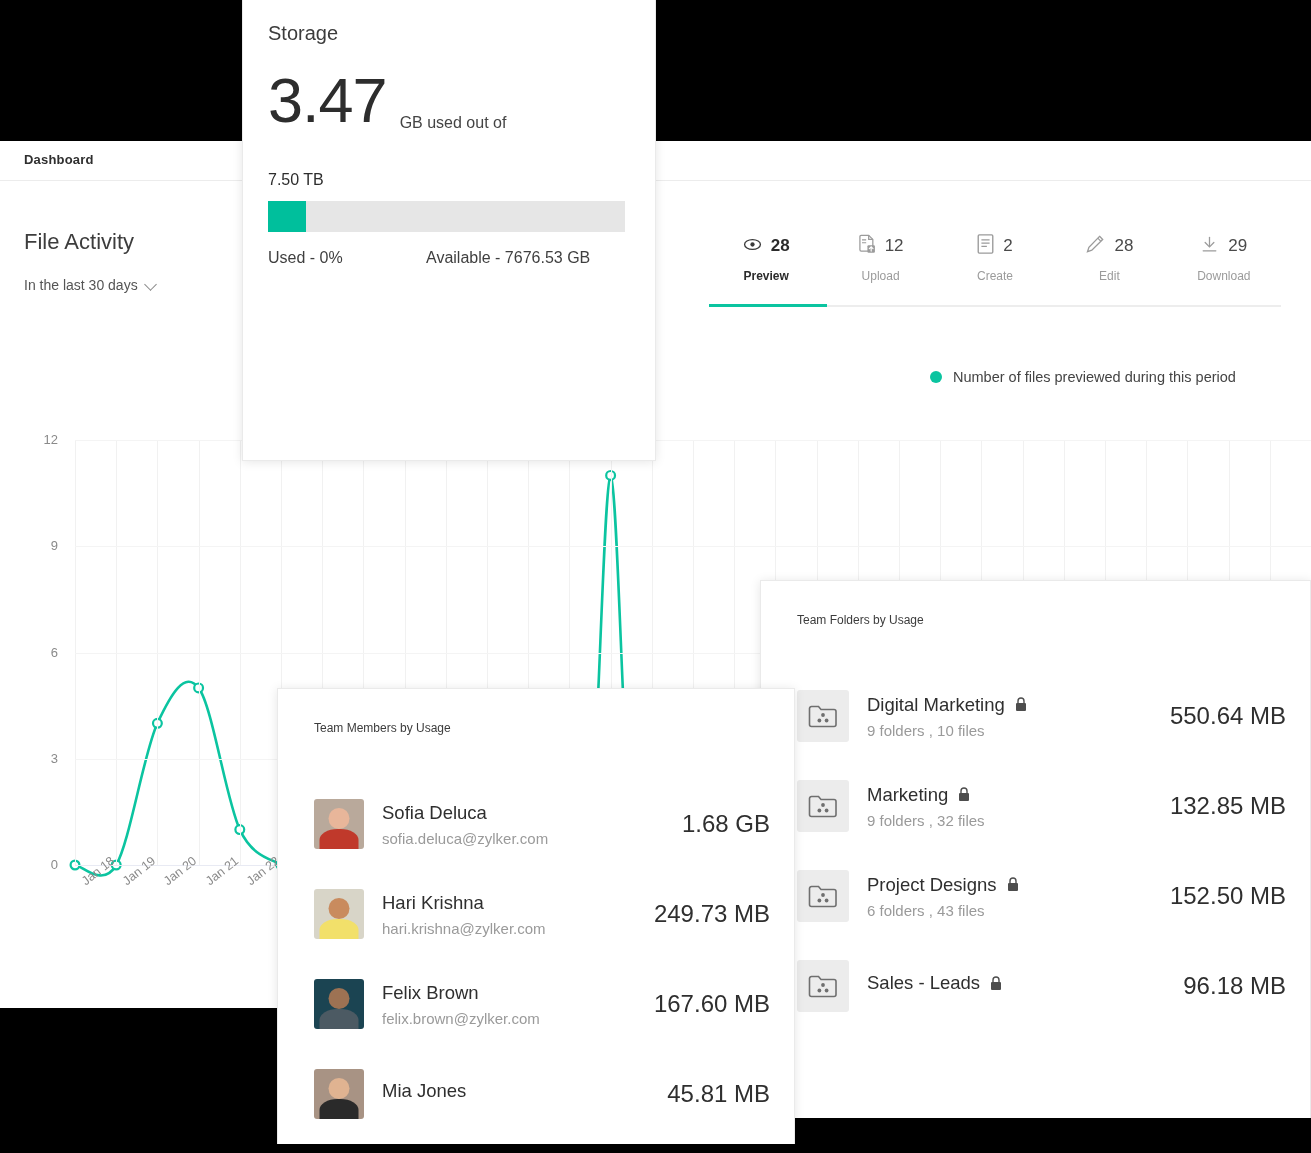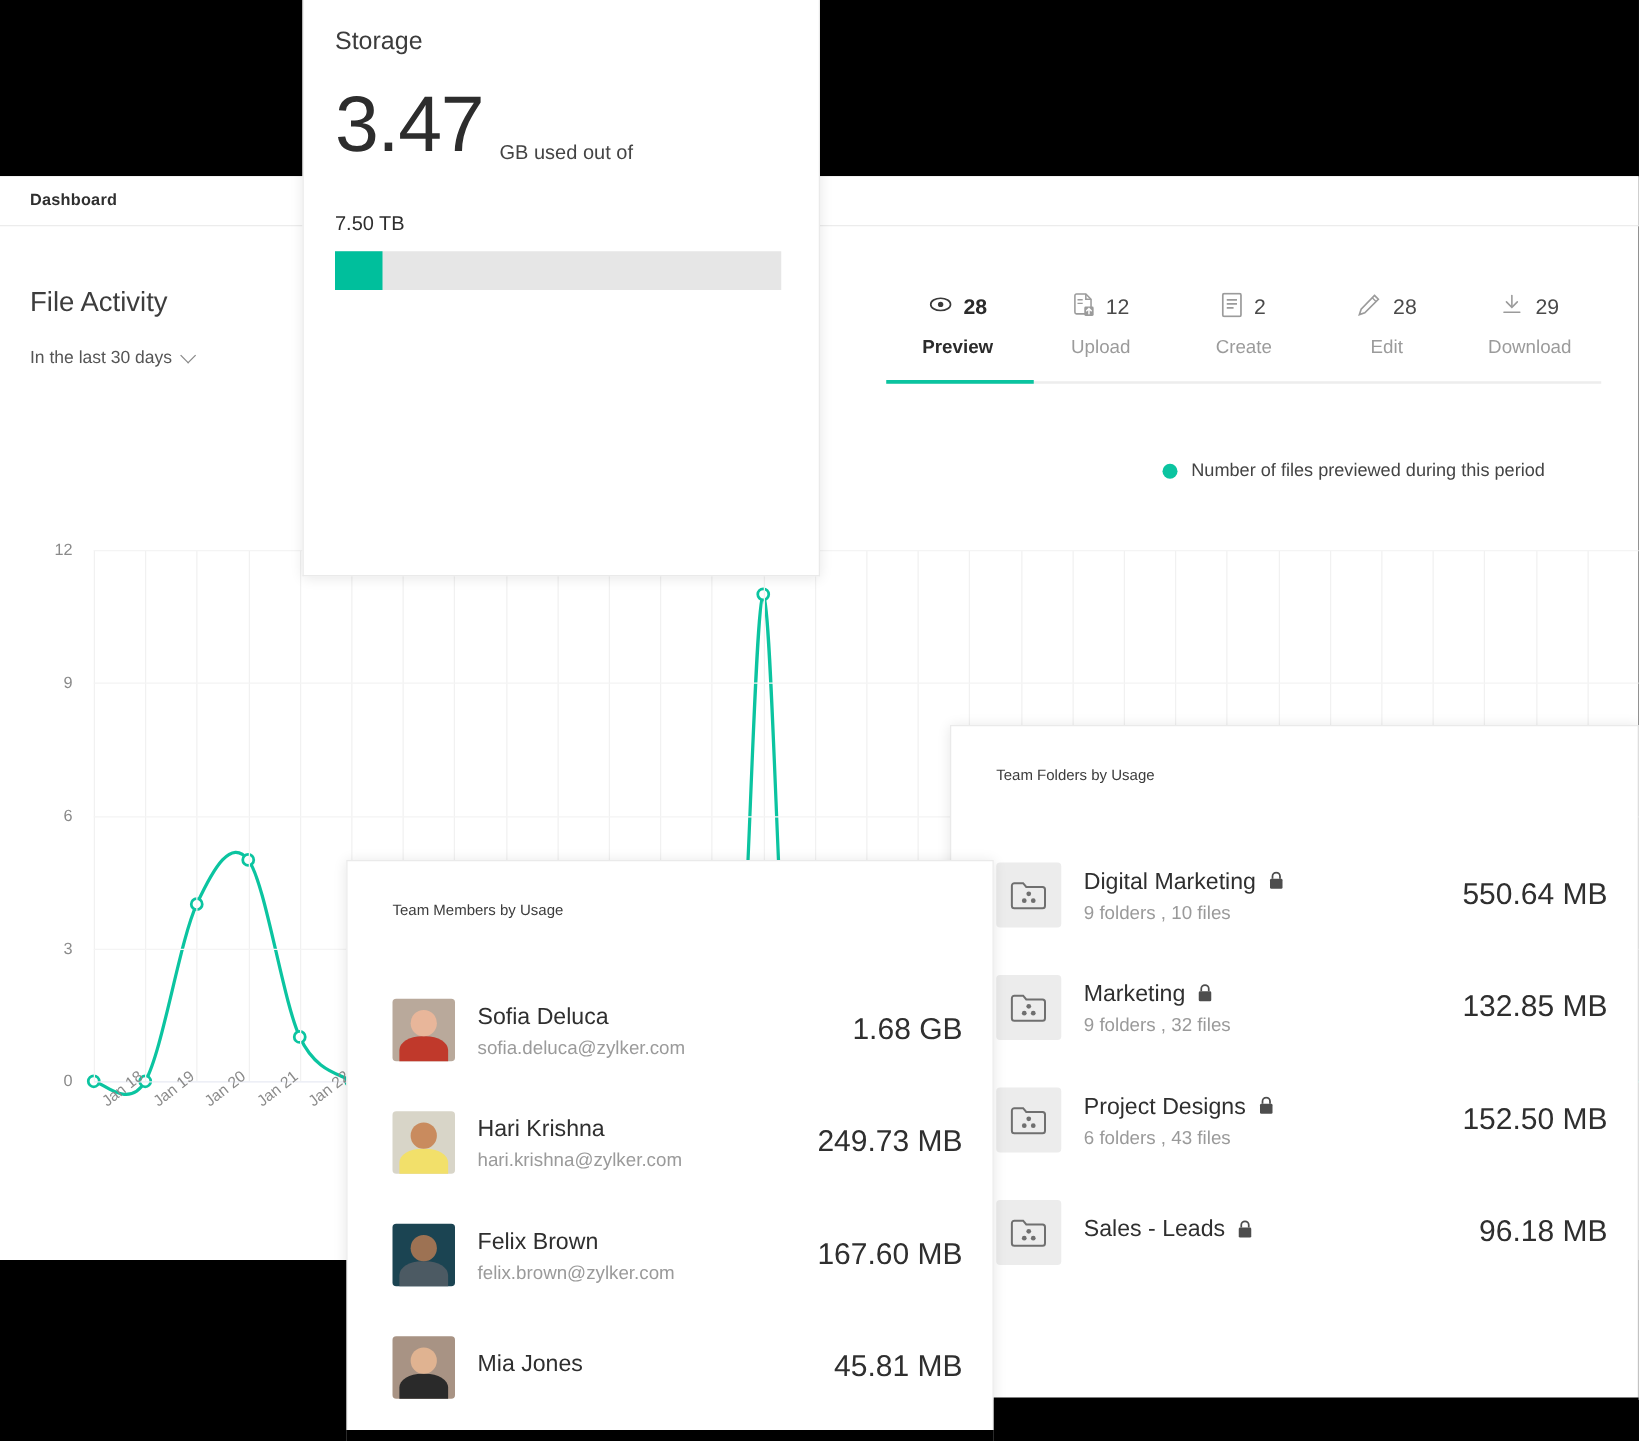--- a/index.html
+++ b/index.html
@@ -47,21 +47,21 @@
   .tabs {
     position: absolute; left: 709px; top: 90px; width: 572px; height: 75px;
     display: flex; align-items: flex-start;
   }
   .tab {
     flex: 1 1 0; display: flex; flex-direction: column; align-items: center;
     cursor: pointer; padding-top: 2px;
   }
   .tab-top { display:flex; align-items:center; gap: 9px; height: 26px; }
   .tab-count { font-size: 17px; color: #4a4a4a; }
-  .tab-label { margin-top: 10px; font-size: 15px; color: #9b9b9b; }
+  .tab-label { margin-top: 10px; font-size: 12px; color: #9b9b9b; }
   .tab.active .tab-label { color: #2b2b2b; font-weight: bold; }
   .tab.active .tab-count { color: #2b2b2b; font-weight: bold; }
   .tabs-rule {
     position: absolute; left: 709px; top: 164px; width: 572px; height: 2px;
     background: #ededed;
   }
   .tabs-rule-active {
     position: absolute; left: 709px; top: 163px; width: 118px; height: 3px;
     background: #0bc4a0;
   }
@@ -304,20 +304,24 @@
       <div class="storage-inner">
         <div class="st-title">Storage</div>
         <div class="st-bignum-row">
           <span class="st-bignum">3.47</span>
           <span class="st-unit">GB  used out of</span>
         </div>
         <div class="st-total">7.50 TB</div>
         <div class="st-bar">
           <div class="st-bar-fill" style="width: 10.6%;"></div>
         </div>
+        <div class="st-foot">
+          <span class="st-used">Used - 0%</span>
+          <span>Available - 7676.53 GB</span>
+        </div>
       </div>
     </div>
 
     <div class="card folders-card">
       <div class="panel-title">Team Folders by Usage</div>
       <div class="rows" id="folder-rows">
           <div class="row">
             <div class="folder-ic">
               <svg width="30" height="26" viewBox="0 0 30 26" fill="none" stroke="#6f6f6f" stroke-width="1.6">
                 <path d="M1.5 5.5a2 2 0 0 1 2-2h7l2.5 3h13a2 2 0 0 1 2 2v13a2 2 0 0 1-2 2h-22.5a2 2 0 0 1-2-2z"></path>

